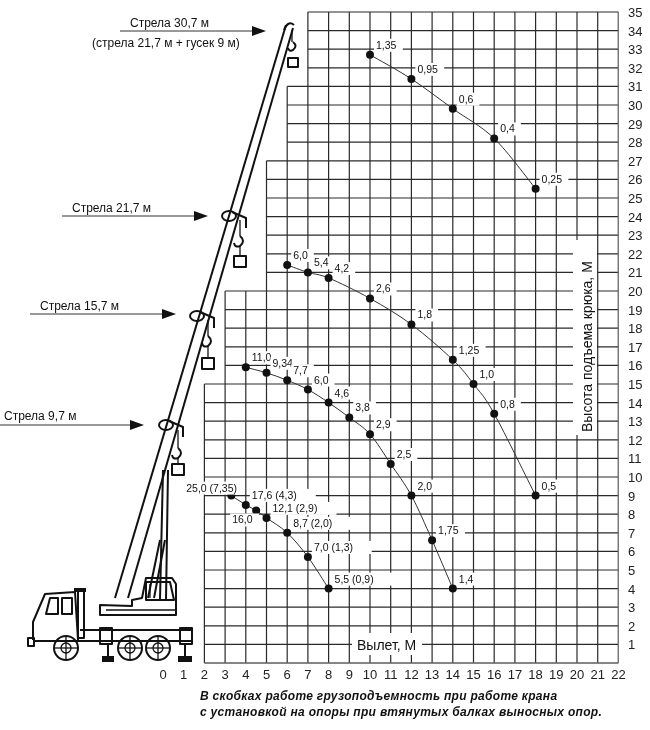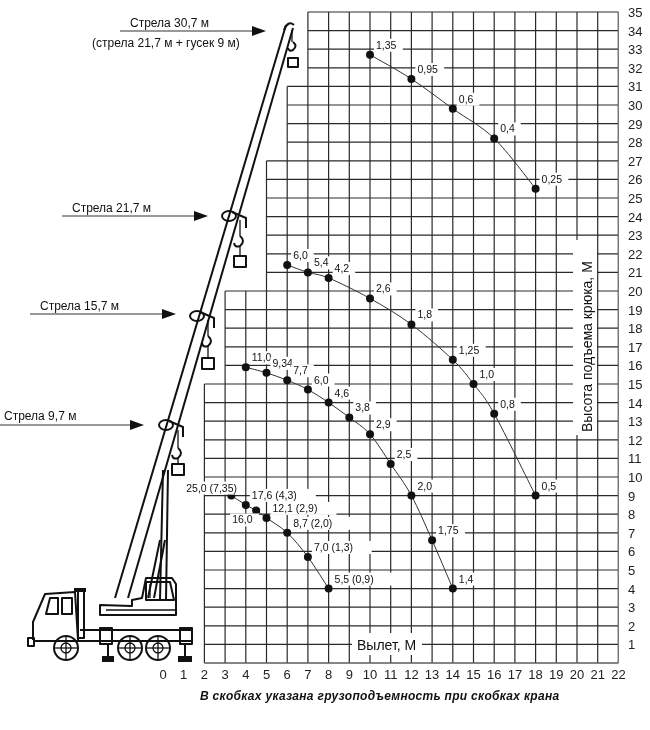--- a/index.html
+++ b/index.html
@@ -386,14 +386,15 @@
     <text class="boom-label" x="40" y="310">Стрела 15,7 м</text>
   </g>
   <g>
     <line x1="0" y1="425" x2="136" y2="425" stroke="#333" stroke-width="1"></line>
     <polygon points="130,420 144,425 130,430" fill="#111"></polygon>
     <text class="boom-label" x="4" y="420">Стрела 9,7 м</text>
   </g>
 </svg>
 
 <div id="footnote">
-  <span>В скобках указана грузоподъемность при скобках крана</span>
+  <span>В скобках работе грузоподъемность при работе крана</span>
+  <span>с установкой на опоры при втянутых балках выносных опор.</span>
 </div>
 
 </body></html>

